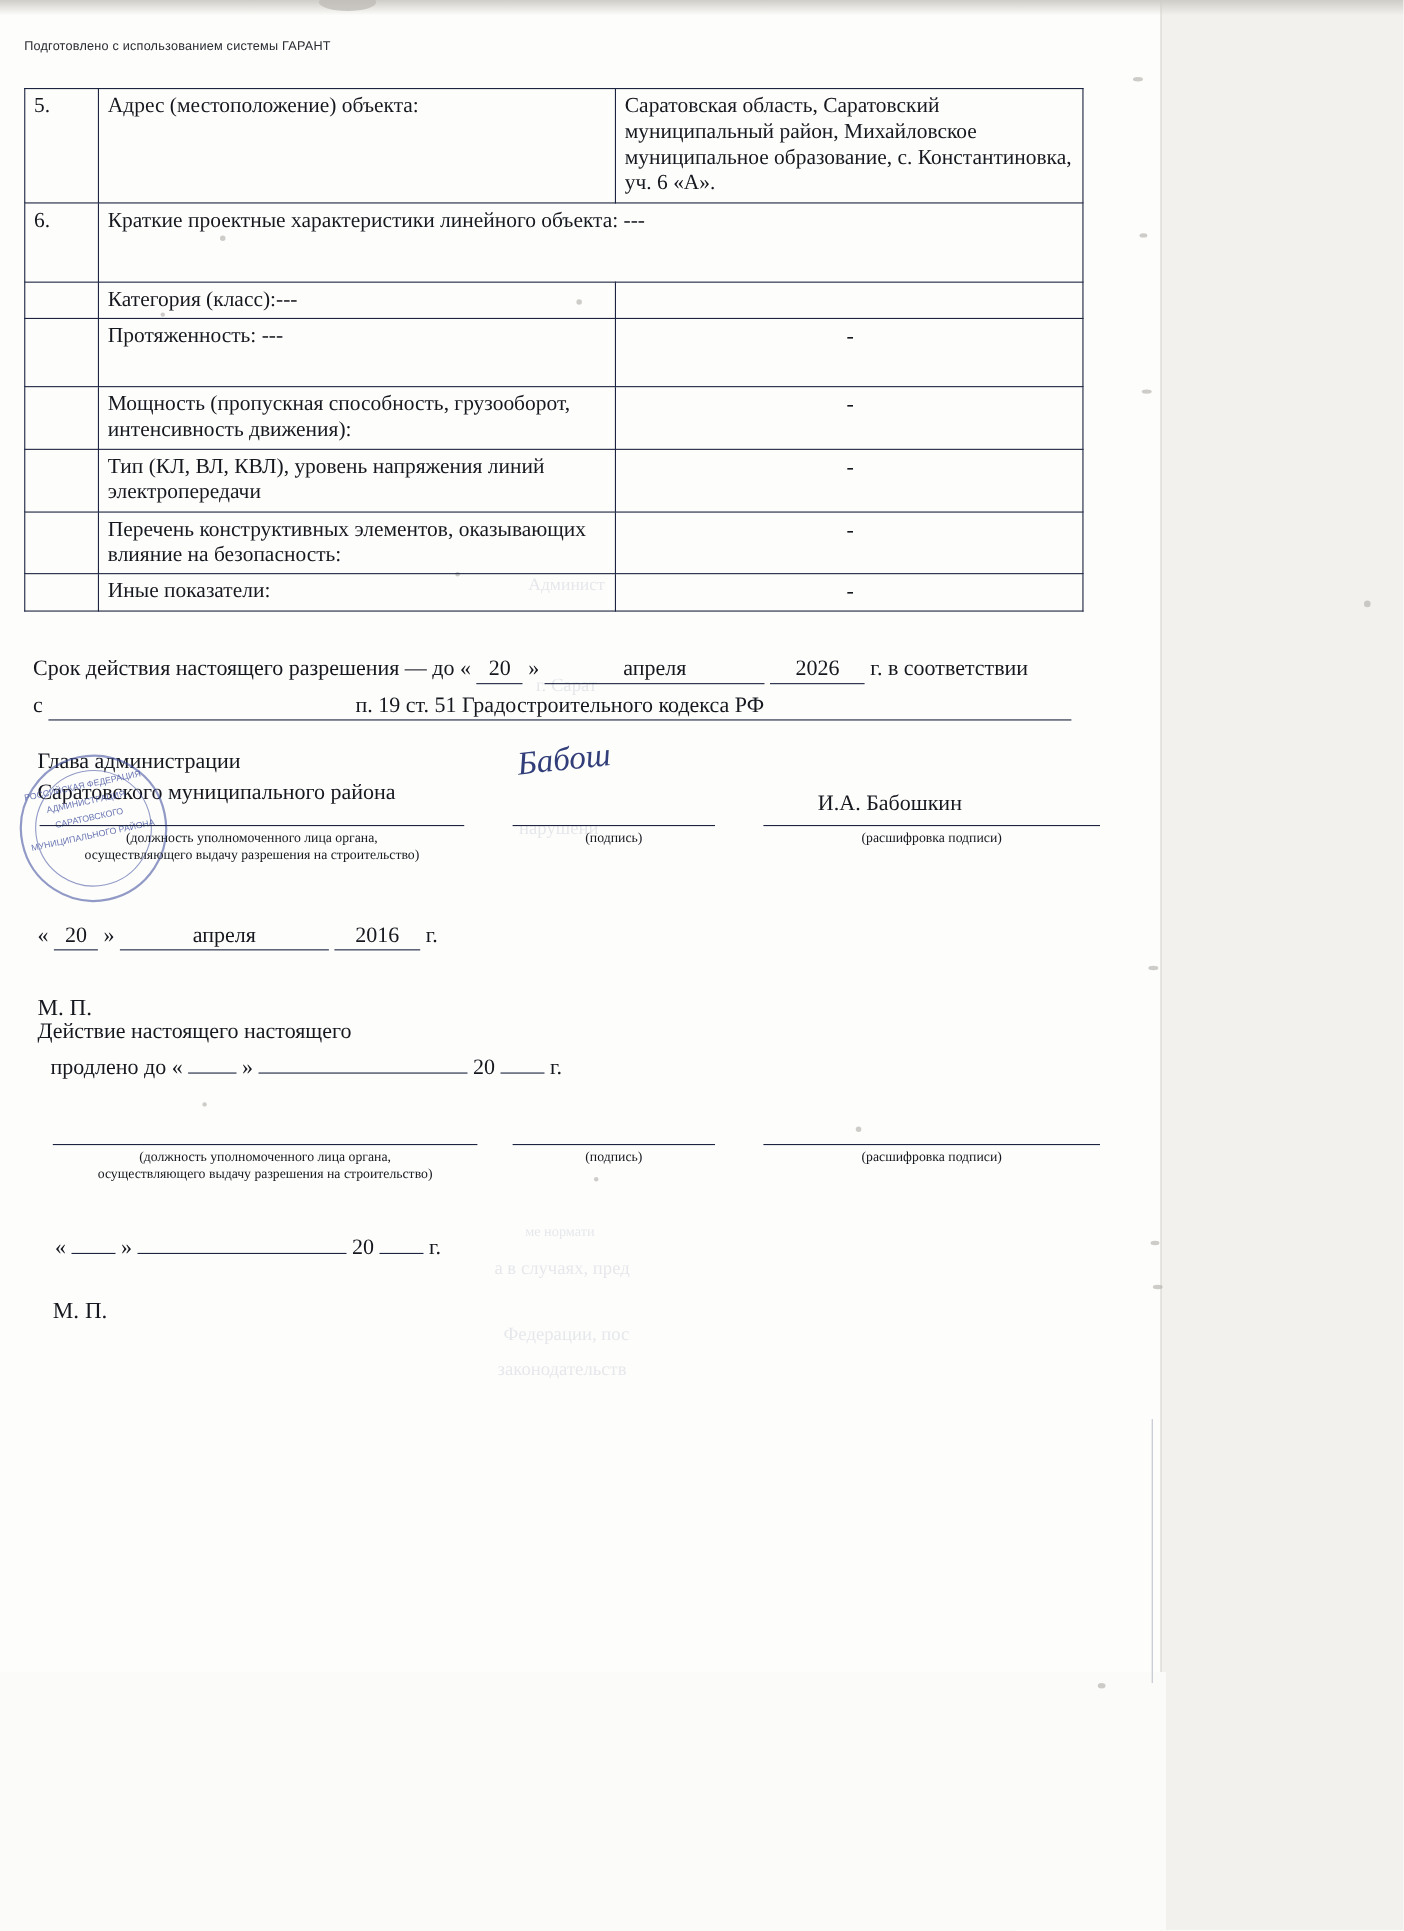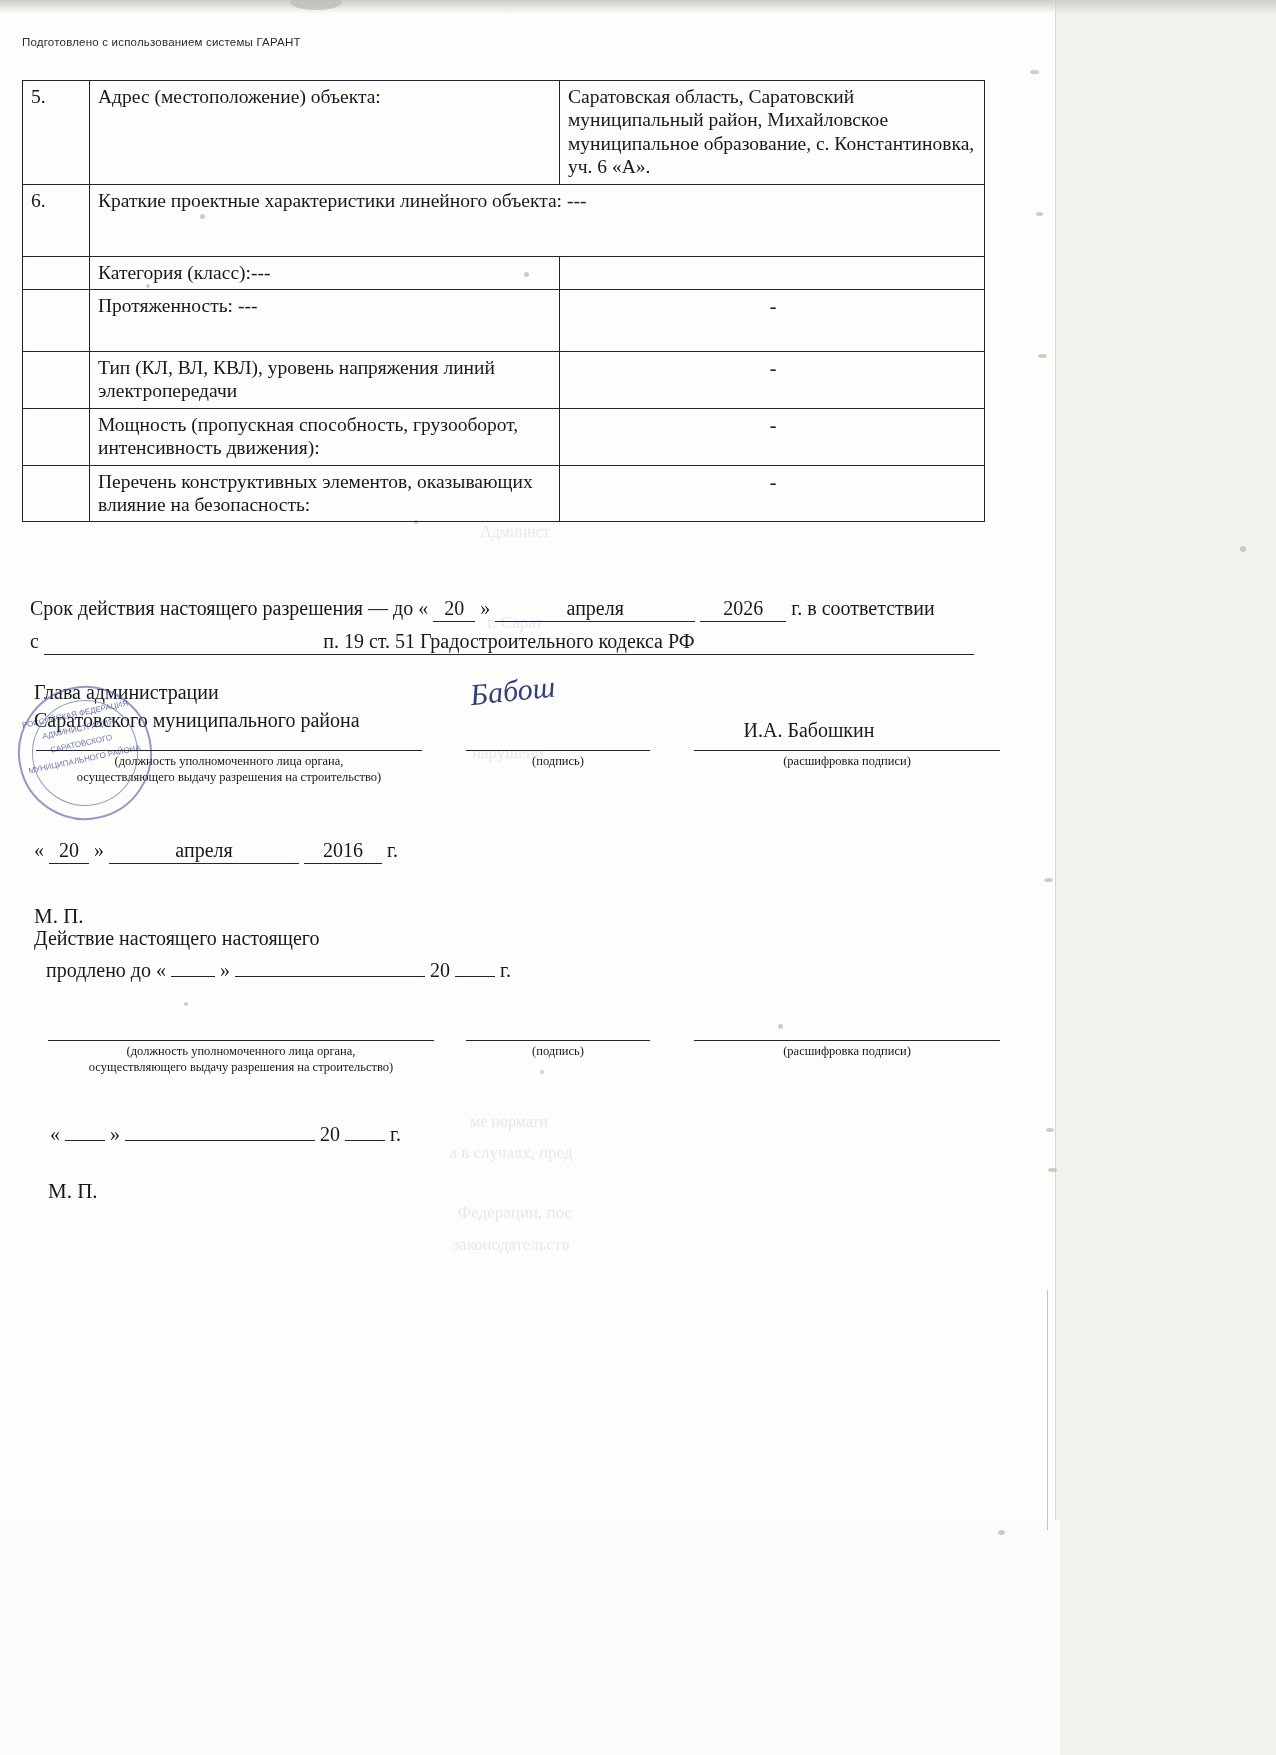--- a/index.html
+++ b/index.html
@@ -187,21 +187,21 @@
   <div class="speck" style="left:998px;top:1530px;width:7px;height:5px;"></div>
   <div class="speck" style="left:778px;top:1024px;width:5px;height:5px;"></div>
   <div class="speck" style="left:540px;top:1070px;width:4px;height:4px;"></div>
   <div class="speck" style="left:184px;top:1002px;width:4px;height:4px;"></div>
   <div class="hairline" style="left:1047px;top:1290px;width:1px;height:240px;"></div>
 </div>
 
 <div class="ghost" style="left:430px;top:520px;width:170px;">Админист</div>
 <div class="ghost" style="left:440px;top:610px;width:150px;font-size:17px;">г. Сарат</div>
 <div class="ghost" style="left:418px;top:740px;width:180px;font-size:17px;">нарушени</div>
-<div class="ghost" style="left:404px;top:1110px;width:210px;font-size:16px;">ме нормати</div>
+<div class="ghost" style="left:404px;top:1110px;width:210px;font-size:13px;">ме нормати</div>
 <div class="ghost" style="left:386px;top:1140px;width:250px;font-size:17px;">а в случаях, пред</div>
 <div class="ghost" style="left:396px;top:1232px;width:230px;font-size:17px;">законодательств</div>
 <div class="ghost" style="left:400px;top:1200px;width:230px;font-size:17px;">Федерации, пос</div>
 
 <div class="garant">Подготовлено с использованием системы ГАРАНТ</div>
 
 <table class="tbl">
   <tbody>
     <tr>
       <td class="c-num">5.</td>
@@ -217,31 +217,36 @@
       <td class="c-lbl">Категория (класс):---</td>
       <td class="c-dash dashcell"></td>
     </tr>
     <tr class="row-tall">
       <td class="c-num"></td>
       <td class="c-lbl">Протяженность: ---</td>
       <td class="c-dash dashcell">-</td>
     </tr>
     <tr>
       <td class="c-num"></td>
+      <td class="c-lbl">Мощность (пропускная способность, грузооборот, интенсивность движения):</td>
+      <td class="c-dash dashcell">-</td>
+    </tr>
+    <tr>
+      <td class="c-num"></td>
       <td class="c-lbl">Тип (КЛ, ВЛ, КВЛ), уровень напряжения линий электропередачи</td>
       <td class="c-dash dashcell">-</td>
     </tr>
     <tr>
       <td class="c-num"></td>
-      <td class="c-lbl">Мощность (пропускная способность, грузооборот, интенсивность движения):</td>
-      <td class="c-dash dashcell">-</td>
-    </tr>
-    <tr>
-      <td class="c-num"></td>
       <td class="c-lbl">Перечень конструктивных элементов, оказывающих влияние на безопасность:</td>
+      <td class="c-dash dashcell">-</td>
+    </tr>
+    <tr>
+      <td class="c-num"></td>
+      <td class="c-lbl">Иные показатели:</td>
       <td class="c-dash dashcell">-</td>
     </tr>
   </tbody>
 </table>
 
 <div class="block" style="left:30px; top:596px; width:1000px;font-family:Liberation Serif, serif;">
   <span>Срок действия настоящего разрешения — до  «</span>
   <span class="ln" style="width:42px;">20</span>
   <span>»</span>
   <span class="ln" style="width:200px;">апреля</span>

